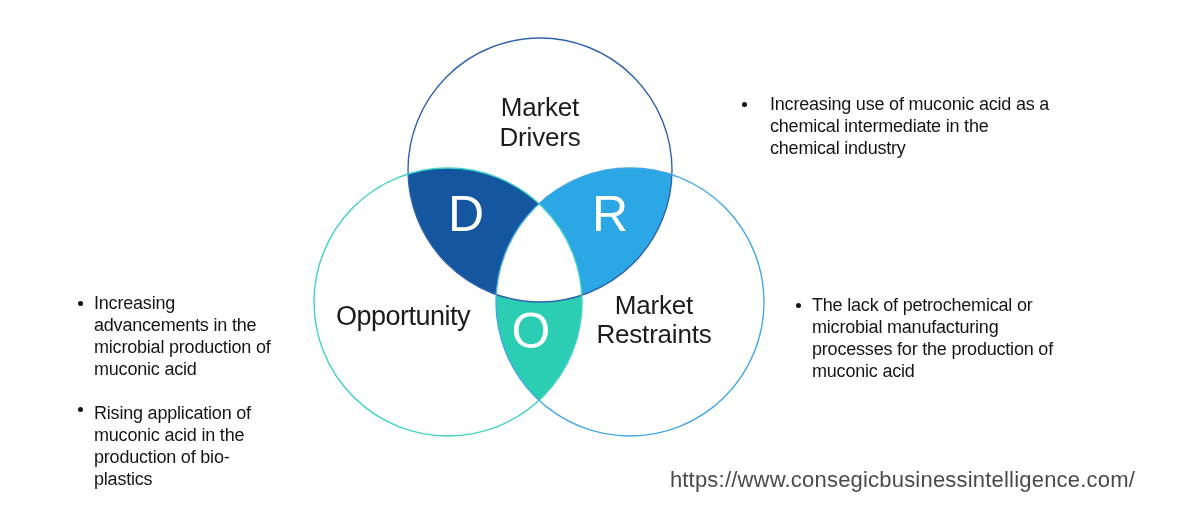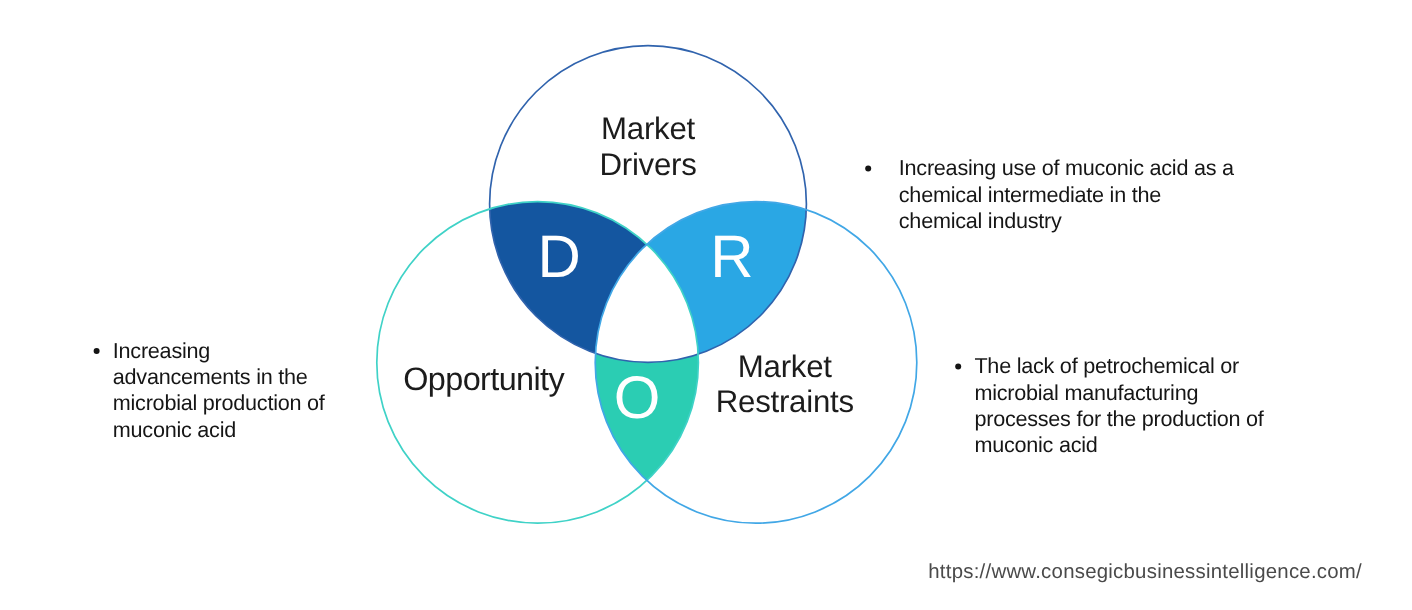--- a/index.html
+++ b/index.html
@@ -27,21 +27,21 @@
   .blist { display: flex; flex-direction: column; }
   .bitem { display: flex; align-items: flex-start; }
   .dot {
     flex: 0 0 auto; width: 5px; height: 5px; border-radius: 50%;
     background: #141414; margin-top: 9px;
   }
   .btext {
     font-size: 18px; line-height: 22px;
     white-space: pre-line; letter-spacing: -0.2px; color: #161616;
   }
-  .url { font-size: 17px; color: #4a4a4a; letter-spacing: 0.2px; white-space: nowrap; }
+  .url { font-size: 22px; color: #4a4a4a; letter-spacing: 0.2px; white-space: nowrap; }
 </style>
 </head>
 <body>
 
 <div class="stage">
 
   <svg class="venn" width="1177" height="508" viewBox="0 0 1177 508">
     <defs>
       <clipPath id="clipTop">
           <circle cx="540" cy="170" r="132"></circle>
@@ -76,31 +76,38 @@
 
   <div class="abs circle-label single" style="left:336px; top:301px;">Opportunity</div>
 
   <div class="abs circle-label" style="left:574px; top:291px; width:160px; line-height:29px;">Market
 Restraints</div>
 
   <div class="abs letter" style="left:436px; top:185px;">D</div>
   <div class="abs letter" style="left:580px; top:185px;">R</div>
   <div class="abs letter" style="left:501px; top:302px;">O</div>
 
-  <div class="abs blist" style="left:78px; top:281px; width:240px; gap:22px;">
+  <div class="abs blist" style="left:78px; top:292px; width:240px; gap:22px;">
     <div class="bitem">
       <span class="dot" style="margin-right:11px;"></span>
       <span class="btext">Increasing
 advancements in the
 microbial production of
 muconic acid</span>
     </div>
+    <div class="bitem">
+      <span class="dot" style="margin-right:11px; margin-top:5px;"></span>
+      <span class="btext">Rising application of
+muconic acid in the
+production of bio-
+plastics</span>
+    </div>
   </div>
 
-  <div class="abs blist" style="left:721px; top:93px; width:360px; gap:14px;margin-top:36px;">
+  <div class="abs blist" style="left:742px; top:93px; width:360px; gap:14px;">
     <div class="bitem">
       <span class="dot" style="margin-right:23px;"></span>
       <span class="btext">Increasing use of muconic acid as a
 chemical intermediate in the
 chemical industry</span>
     </div>
   </div>
 
   <div class="abs blist" style="left:796px; top:294px; width:320px;">
     <div class="bitem">

